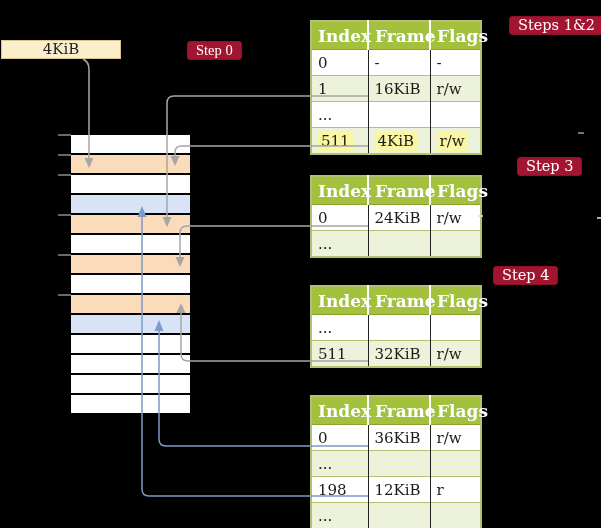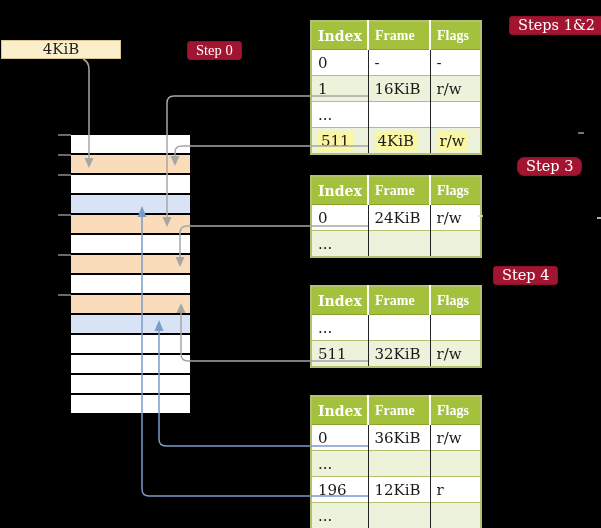--- a/index.html
+++ b/index.html
@@ -14,42 +14,42 @@
     font-size:15px;line-height:17px;text-align:center;
   }
   
   .badge{
     position:absolute;height:17px;background:#a21531;border:1px solid #8a1127;
     border-radius:3px;color:#fff;font-size:14.5px;line-height:17px;
     padding:0 8px;white-space:nowrap;
   }
   #badge-step0 {left:187px;top:41px;font-family:Liberation Serif, serif;}
   #badge-steps12{left:509px;top:16px;}
-  #badge-step3 {left:517px;top:157px;border-radius:7px;}
+  #badge-step3 {left:517px;top:157px;}
   #badge-step4 {left:493px;top:266px;}
   
   #memory-stack{position:absolute;left:71px;top:135px;width:119px;}
   .frame{height:20px;border-top:2px solid #000;box-sizing:border-box;background:#fff;}
   .frame:first-child{border-top:none;height:18px;}
   .frame[data-frame-type="table"] {background:#fbdcba;}
   .frame[data-frame-type="mapped"]{background:#d8e4f6;}
   .frame[data-frame-type="plain"] {background:#ffffff;}
   
   .ptable{
     position:absolute;left:310px;width:170px;border-collapse:collapse;
     table-layout:fixed;background:#fff;border:2px solid #b3c070;
   }
   .ptable col.c-index{width:57px;}
   .ptable col.c-frame{width:62px;}
   .ptable col.c-flags{width:51px;}
   .ptable th{
-    background:#a3c13c;color:#fff;font-weight:bold;font-size:14px;
+    background:#a3c13c;color:#fff;font-weight:bold;font-size:17px;
     height:27px;text-align:left;padding:0 0 0 6px;border-bottom:1px solid #8aa32e;
   }
-  .ptable th + th{border-left:2px solid #fff;font-family:Liberation Serif, serif;}
+  .ptable th + th{border-left:2px solid #fff;}
   .ptable td{
     height:25px;font-size:15px;color:#1a1a1a;padding:0 0 0 6px;
     border-top:1px solid #b3c070;vertical-align:middle;white-space:nowrap;
   }
   .ptable td + td{border-left:1px solid #222;}
   .ptable tbody tr:nth-child(even) td{background:#edf2da;}
   .ptable mark{background:#fbf6a2;color:#1a1a1a;padding:1px 3px;}
   #table-steps12{top:20px;}
   #table-step3 {top:175px;}
   #table-step4 {top:285px;}
@@ -195,21 +195,21 @@
         <td>0</td>
         <td>36KiB</td>
         <td>r/w</td>
       </tr>
       <tr>
         <td>...</td>
         <td></td>
         <td></td>
       </tr>
       <tr>
-        <td>196</td>
+        <td>198</td>
         <td>12KiB</td>
         <td>r</td>
       </tr>
       <tr>
         <td>...</td>
         <td></td>
         <td></td>
       </tr>
     </tbody>
   </table>

